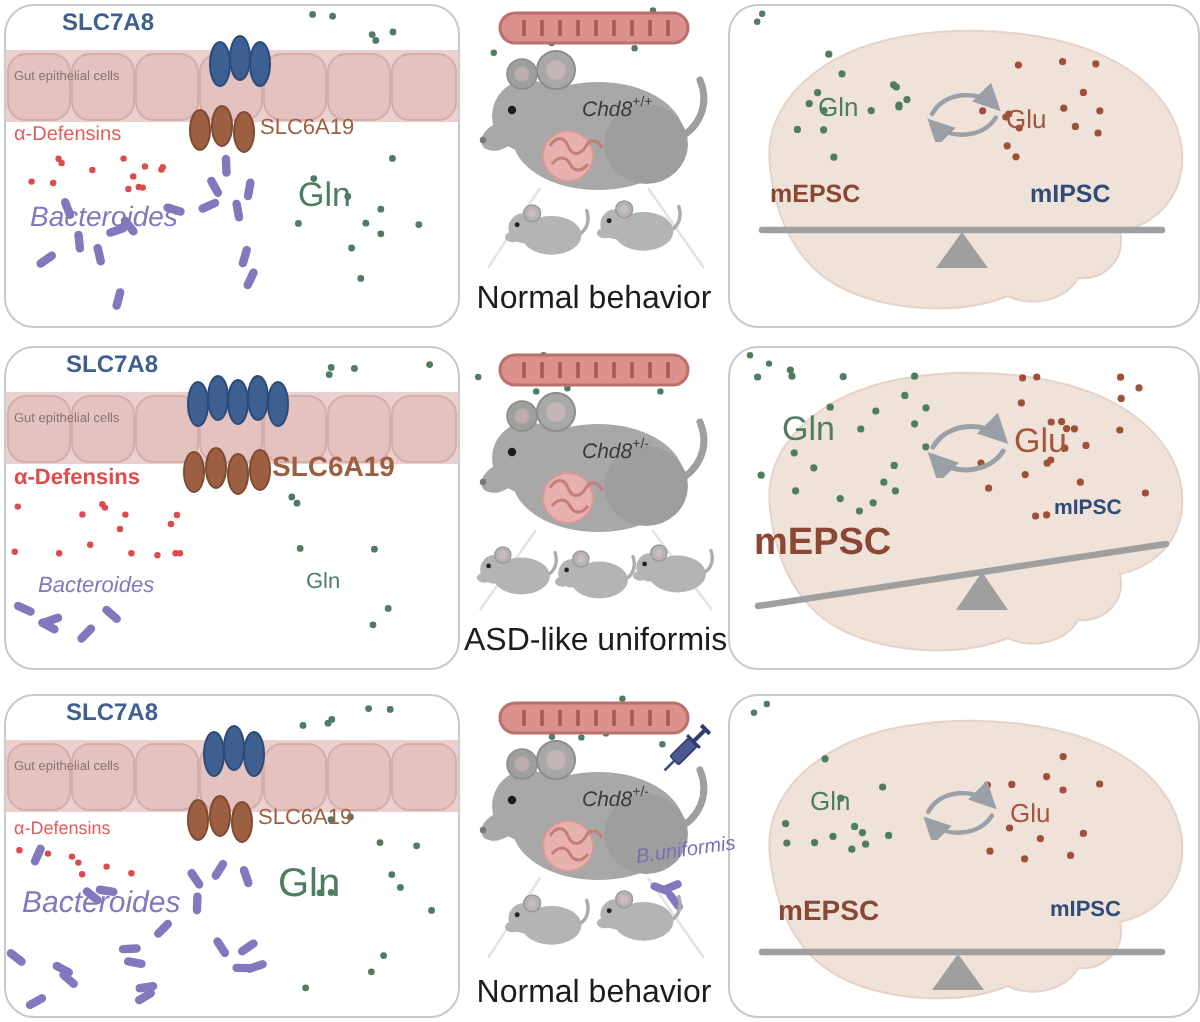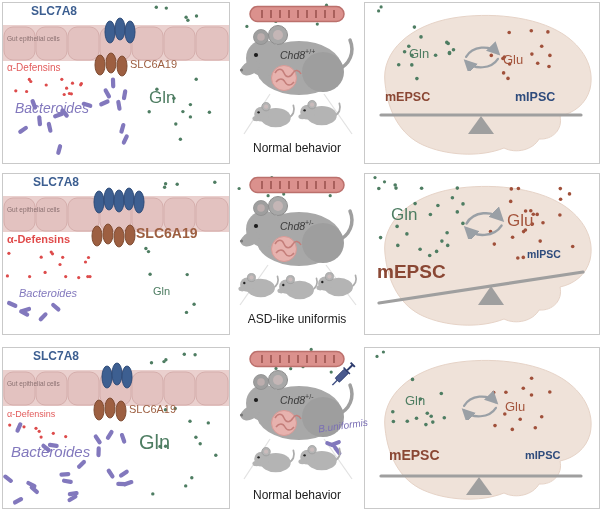--- a/index.html
+++ b/index.html
@@ -1,29 +1,29 @@
 <!DOCTYPE html>
 <html><head>
 <meta charset="utf-8">
 <style>
   html,body{margin:0;padding:0;background:#fff;}
   body{width:600px;height:511px;font-family:"Liberation Sans",sans-serif;}
   .canvas{position:relative;width:600px;height:511px;background:#fff;overflow:hidden;}
   .row{position:absolute;left:0;width:600px;height:164px;}
-  .panel{position:absolute;top:0;background:#fff;}
+  .panel{position:absolute;top:0;background:#fff;border-radius:15px;}
   .gut-panel{left:2px;width:226px;height:160px;border:1px solid #c9c9c9;}
   .mouse-panel{left:232px;width:130px;height:162px;}
   .brain-panel{left:364px;width:234px;height:160px;border:1px solid #c9c9c9;}
   svg.layer{position:absolute;left:0;top:0;width:100%;height:100%;z-index:1;}
   .lbl{position:absolute;line-height:1;white-space:nowrap;z-index:2;}
   .italic{font-style:italic;}
   .genotype{font-size:10.5px;color:#3a3a3a;}
-  .genotype i{font-style:italic;}
+  .genotype i{font-style:italic;margin-left:11px;}
   .genotype sup{font-size:7px;vertical-align:super;}
-  .behavior{text-align:center;font-size:12px;color:#1c1c1c;}
+  .behavior{text-align:center;font-size:16px;color:#1c1c1c;}
 </style>
 </head>
 <body>
 
 <svg width="0" height="0" style="position:absolute" aria-hidden="true">
   <defs>
     <marker id="ah" markerWidth="7" markerHeight="7" refX="4.5" refY="3" orient="auto">
       <path d="M0,0 L6,3 L0,6 Z" fill="#9aa0a6"></path>
     </marker>
     <symbol id="intestine" viewBox="0 0 96 18">

